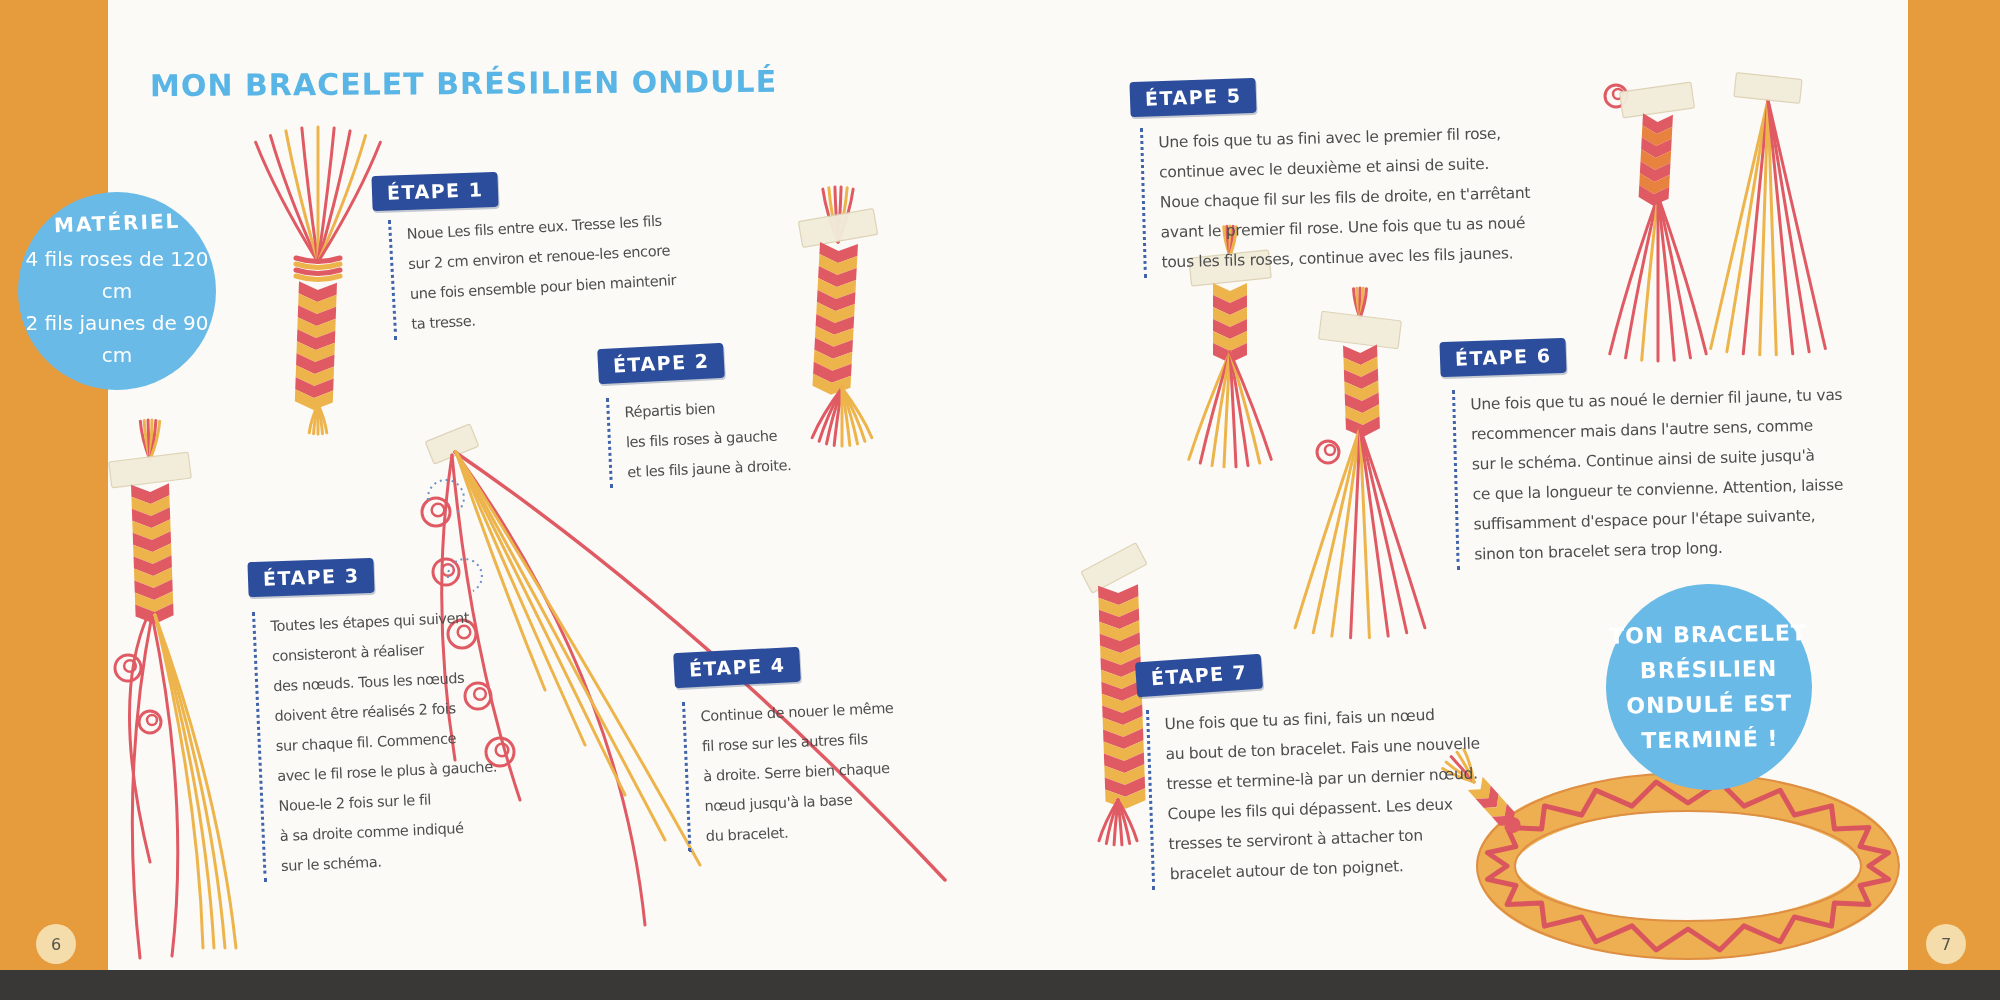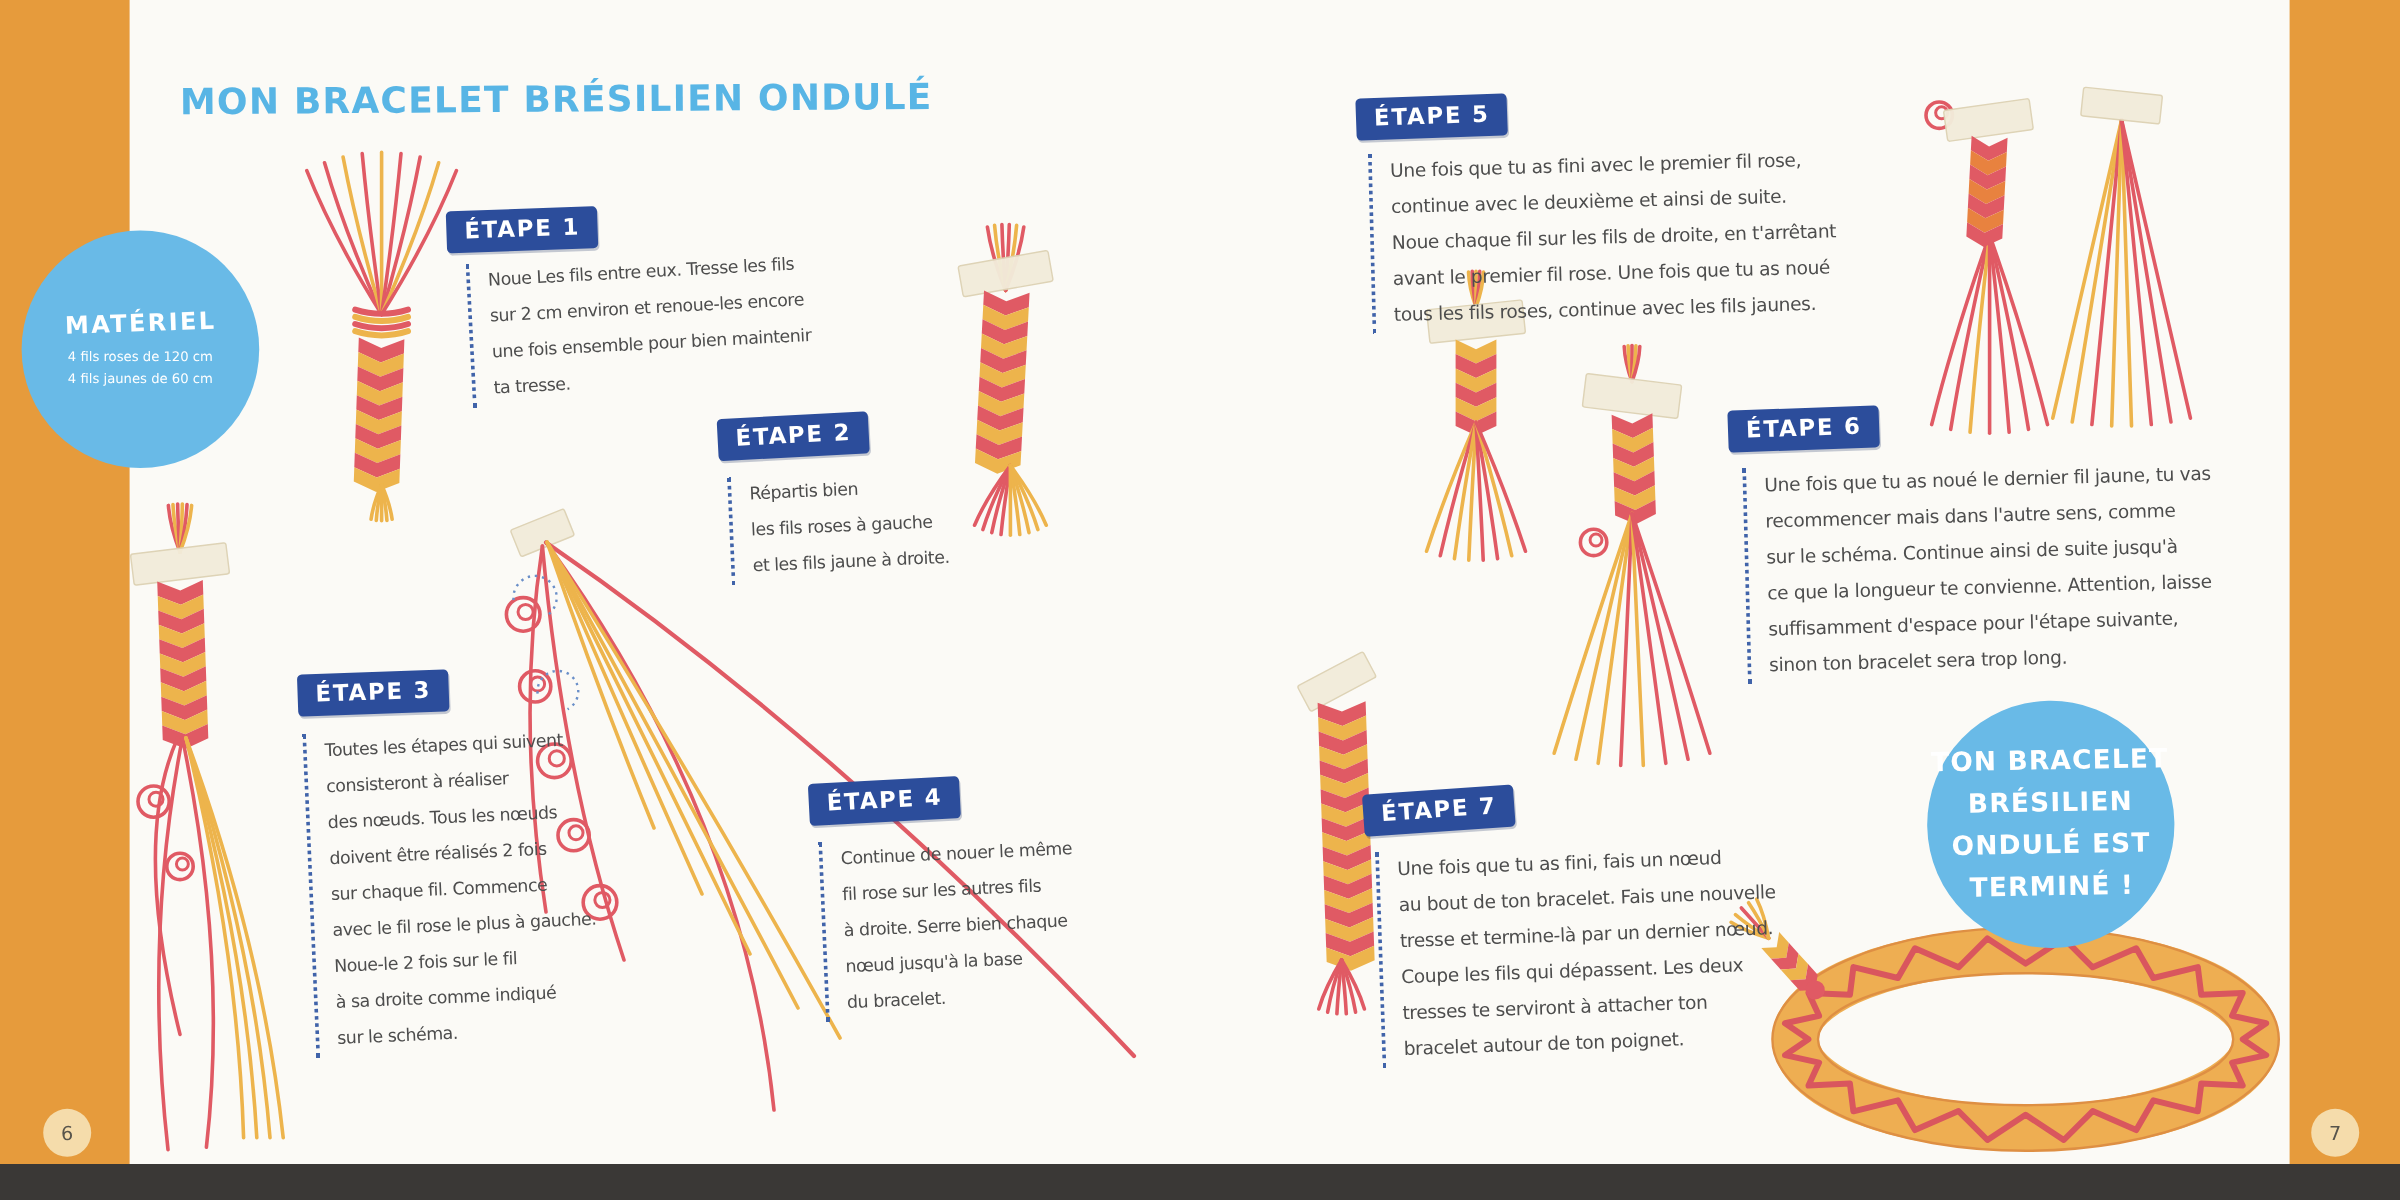--- a/index.html
+++ b/index.html
@@ -10,21 +10,21 @@
   .bottom-strip{position:absolute;left:0;right:0;bottom:0;height:30px;background:#3a3836;z-index:6;}
   .art{position:absolute;left:0;top:0;z-index:1;}
 
   .title{position:absolute;left:150px;top:66px;font-size:30px;font-weight:800;color:#58b5e5;
          letter-spacing:1px;z-index:2;transform:rotate(-0.4deg);}
 
   .materials{position:absolute;left:18px;top:192px;width:198px;height:198px;border-radius:50%;
              background:#69bae7;z-index:2;display:flex;flex-direction:column;align-items:center;
              justify-content:center;text-align:center;color:#fff;}
   .materials .mat-head{font-size:20px;font-weight:800;letter-spacing:2px;margin-bottom:8px;transform:rotate(-2deg);}
-  .materials .mat-item{font-size:11px;line-height:1.6;}
+  .materials .mat-item{font-size:20px;line-height:1.6;}
 
   .badge{position:absolute;z-index:3;background:#2c4d9b;color:#fff;font-weight:800;font-size:19px;
          letter-spacing:1.5px;padding:6px 15px 7px;border-radius:4px;
          transform:rotate(var(--rot,-2deg));box-shadow:1px 2px 0 rgba(30,50,100,.25);}
   .step-text{position:absolute;z-index:2;color:#4d4d4d;white-space:pre-line;
              padding-left:15px;border-left:3px dotted #4063a9;
              transform:rotate(var(--rot,-2.5deg));transform-origin:left top;}
   .st-l{font-size:14.5px;line-height:30px;letter-spacing:-0.4px;}
   .st-r{font-size:15.5px;line-height:30px;letter-spacing:-0.3px;}
 
@@ -297,21 +297,21 @@
           <circle cx="1510" cy="826" r="8" fill="#e05a64"></circle>
         </g>
       </g>
     </svg>
 
   <div class="title">MON BRACELET BRÉSILIEN ONDULÉ</div>
 
   <div class="materials">
     <div class="mat-head">MATÉRIEL</div>
     <div class="mat-item">4 fils roses de 120 cm</div>
-    <div class="mat-item">4 fils jaunes de 60 cm</div>
+    <div class="mat-item">2 fils jaunes de 90 cm</div>
   </div>
 
   <div class="badge" style="left:372px;top:174px;--rot:-2deg">
     <span>ÉTAPE 1</span>
   </div>
   <div class="step-text st-l" style="left:388px;top:220px;width:310px;--rot:-3deg">Noue Les fils entre eux. Tresse les fils
 sur 2 cm environ et renoue-les encore
 une fois ensemble pour bien maintenir
 ta tresse.</div>
 

